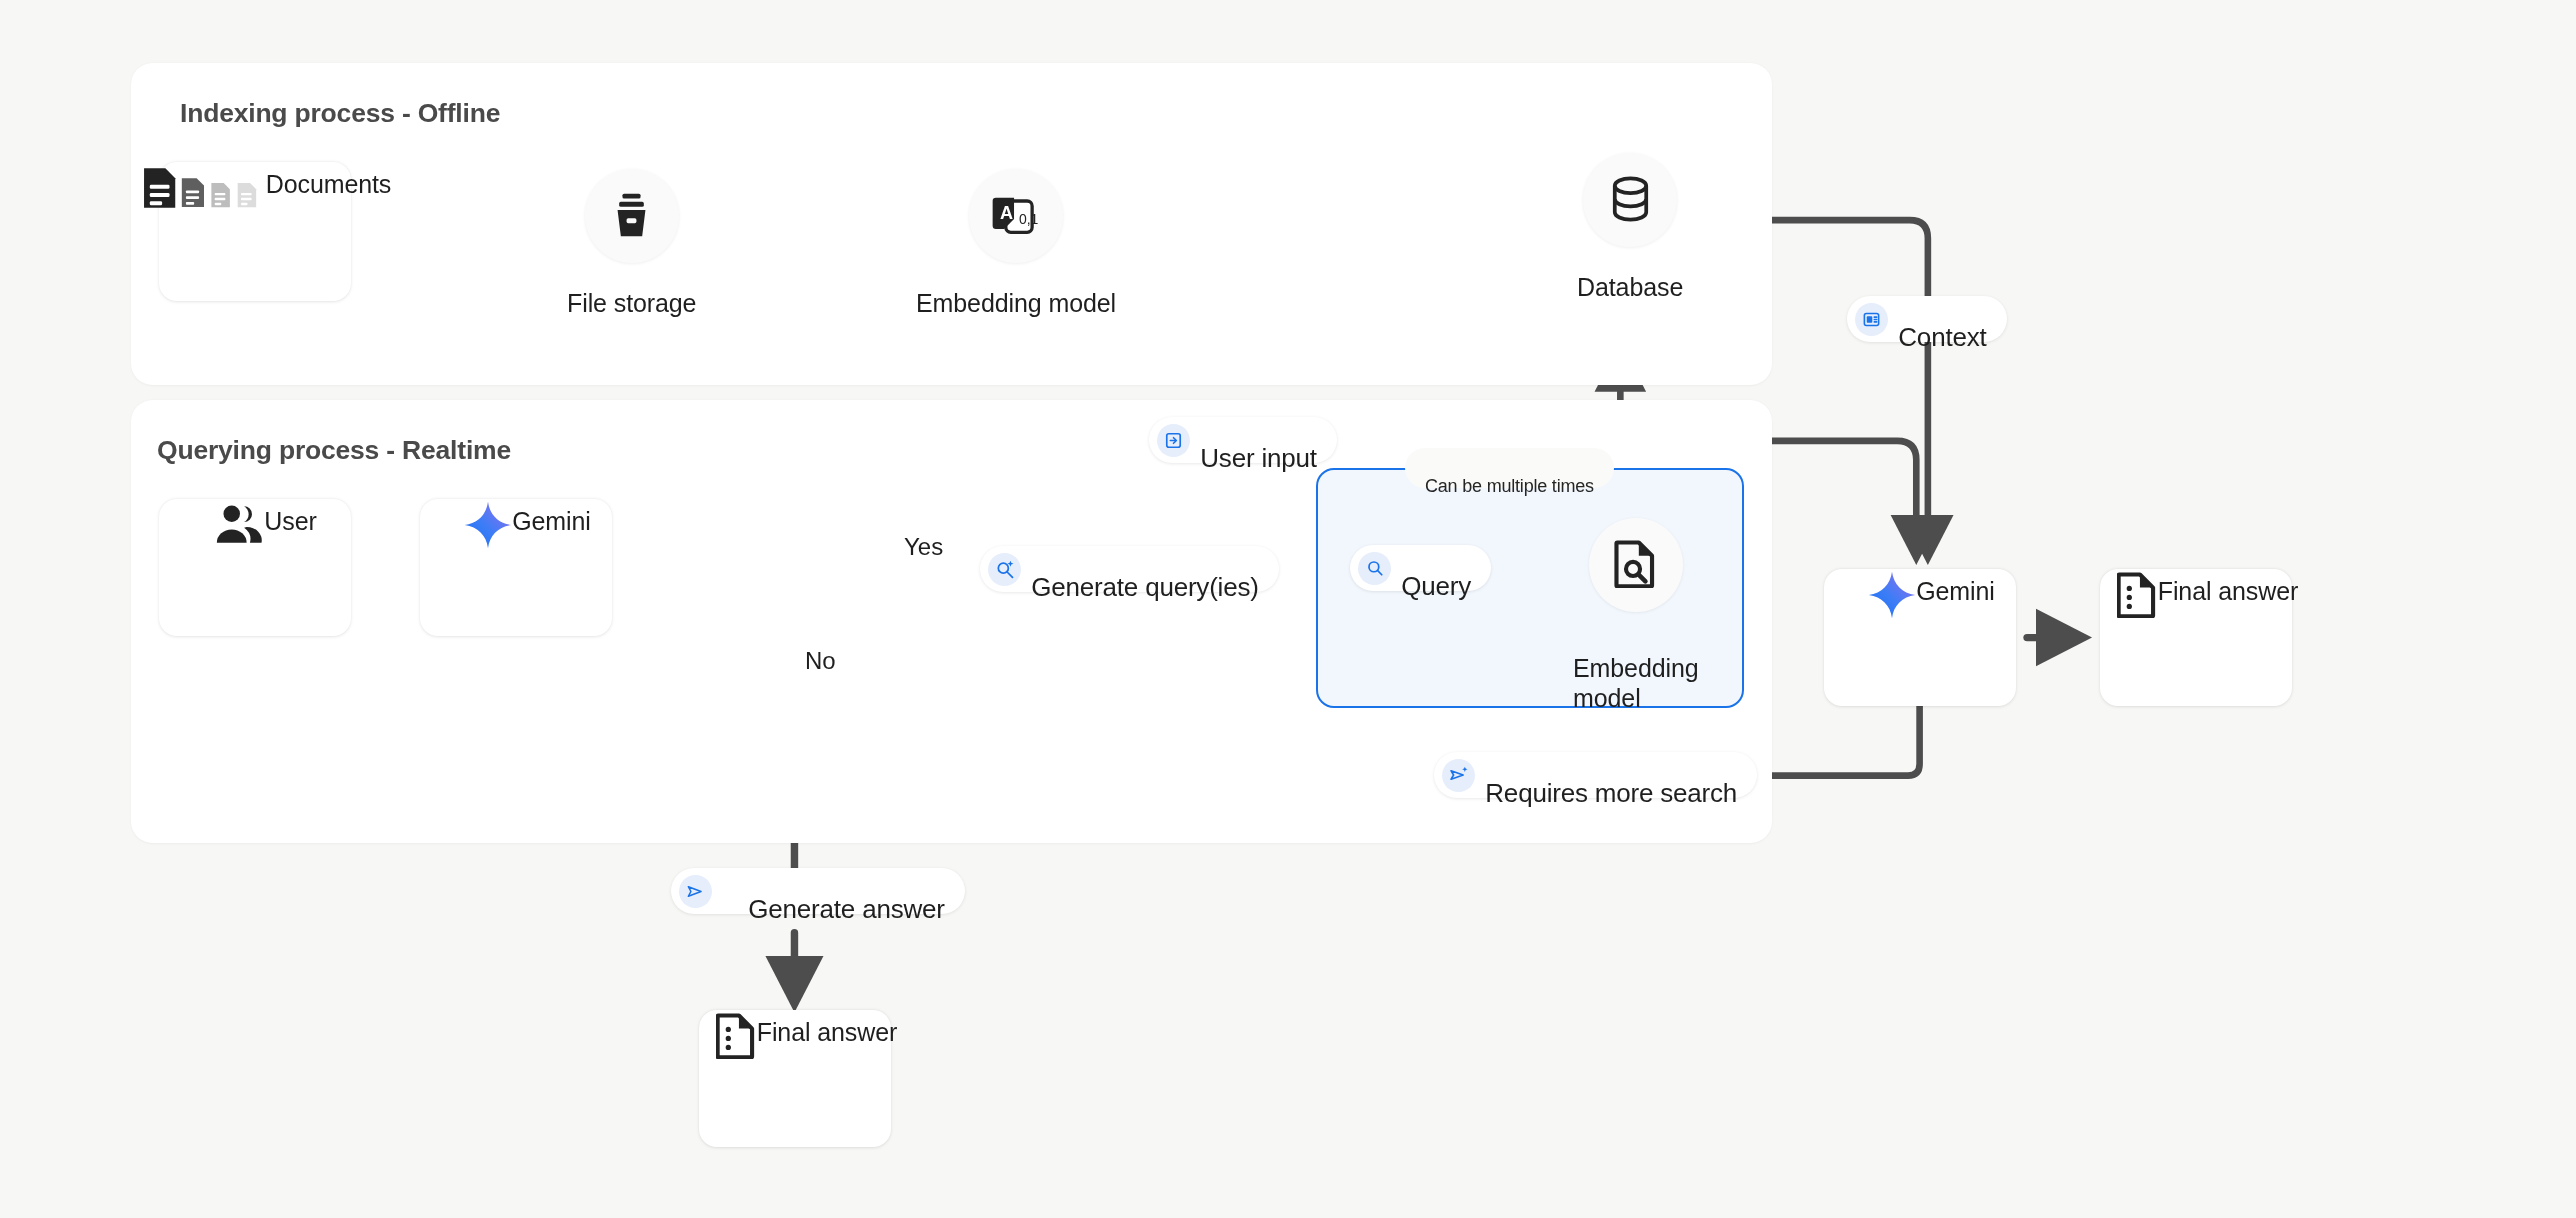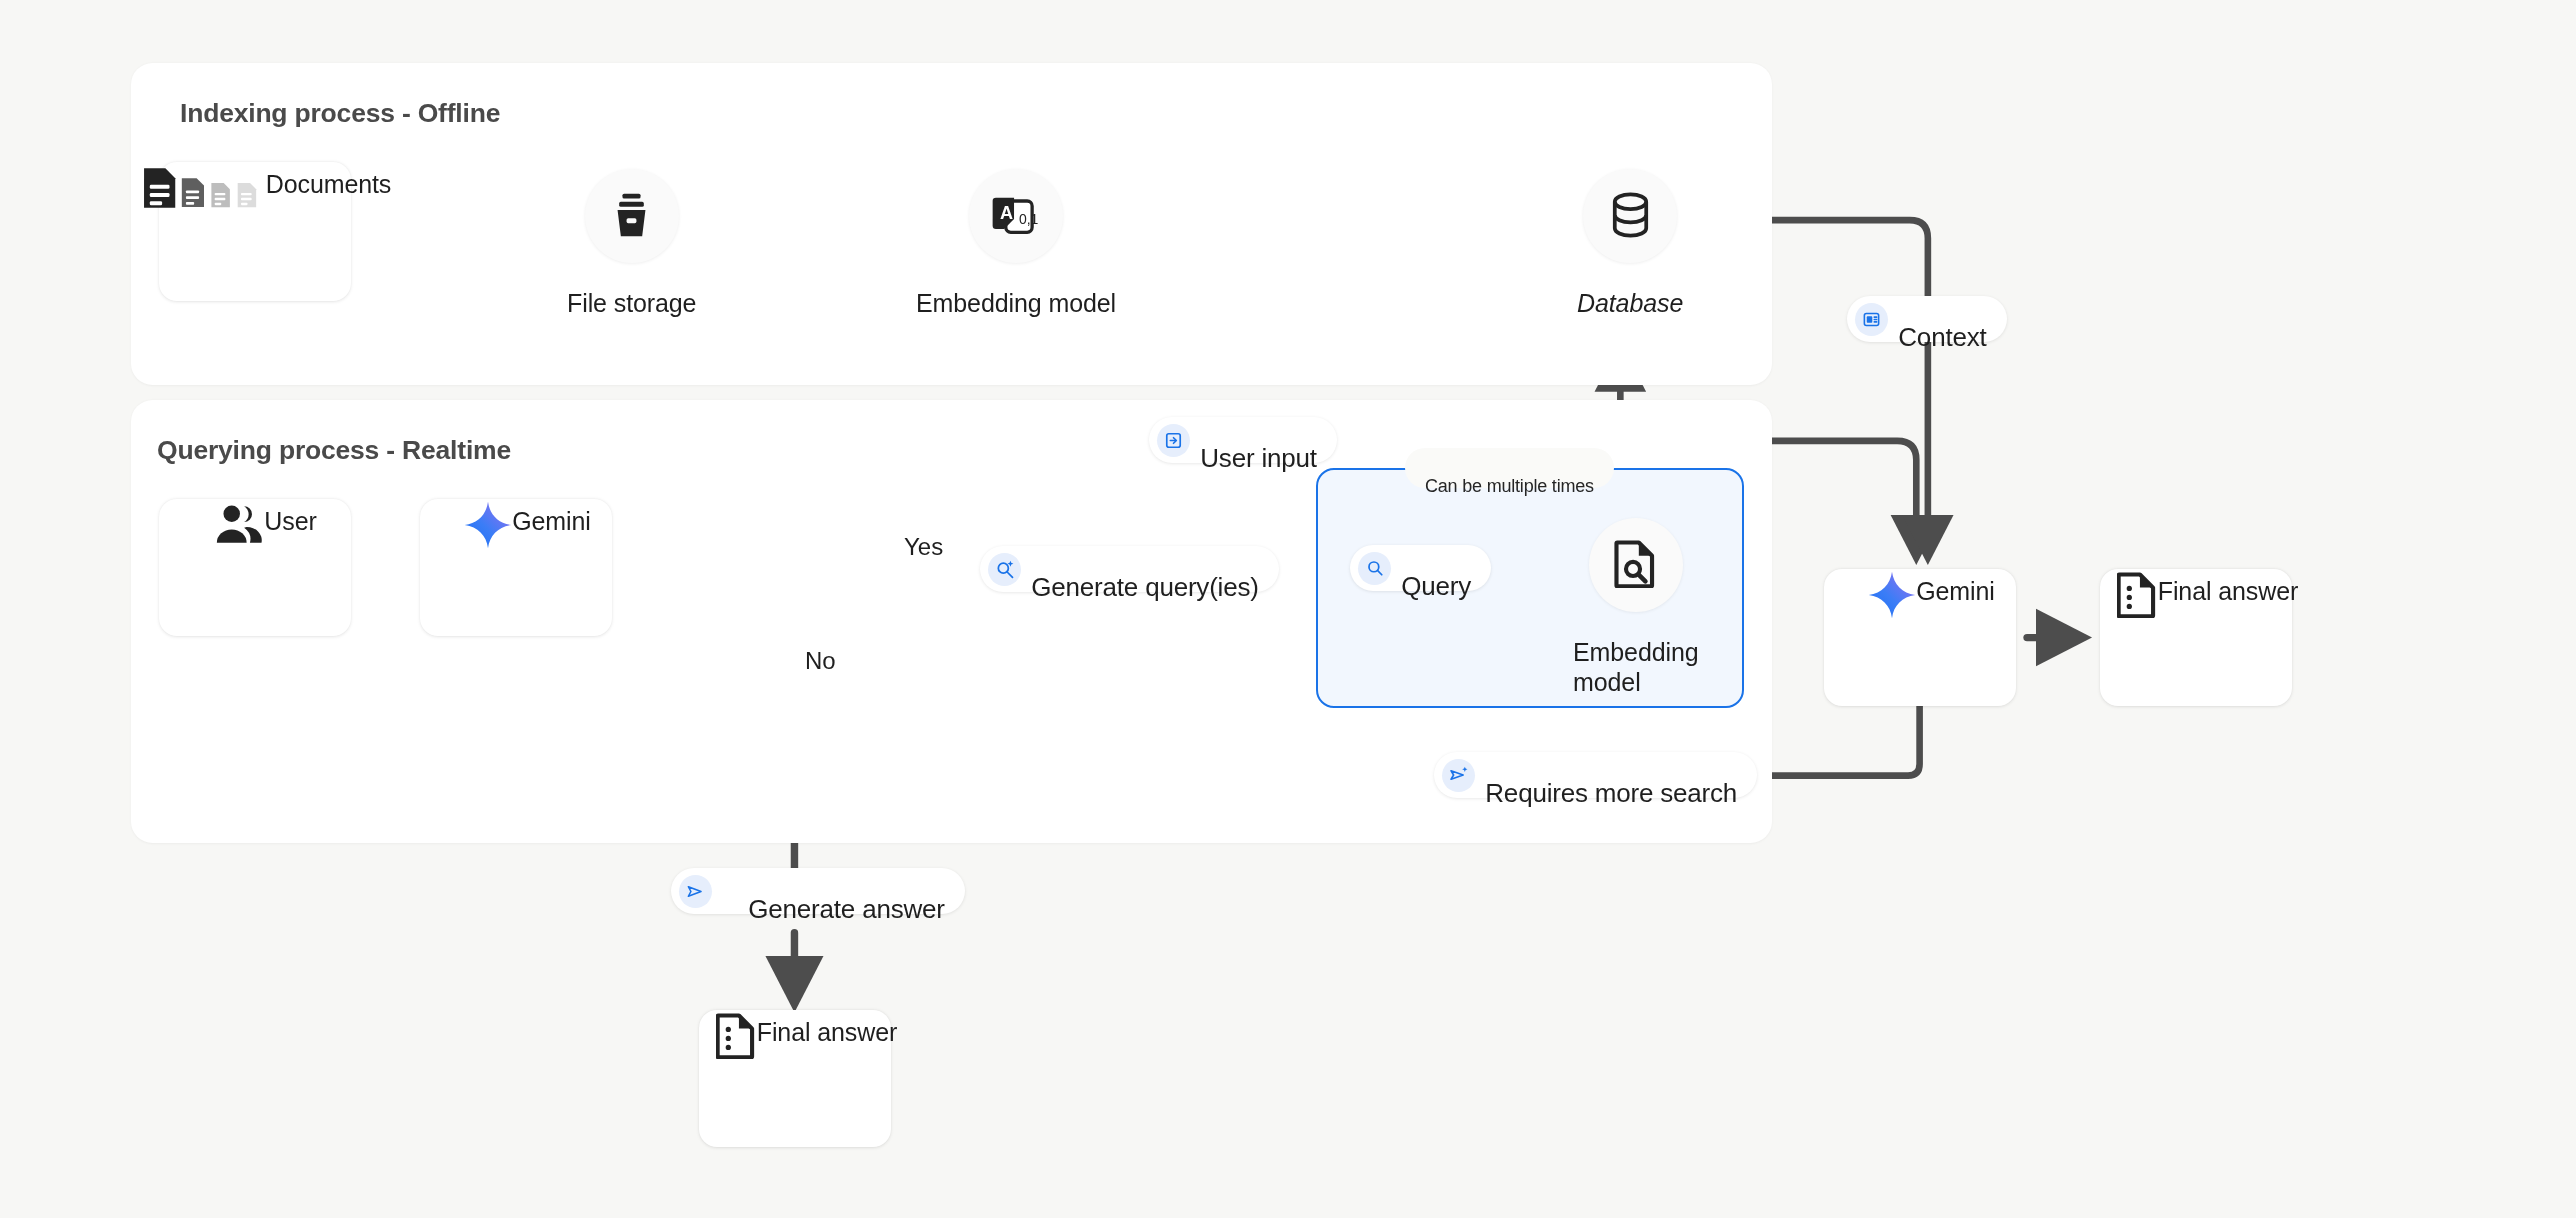--- a/index.html
+++ b/index.html
@@ -254,21 +254,21 @@
           <rect x="18" y="12" width="32" height="38" rx="6" fill="#fff" stroke="#232323" stroke-width="4"></rect>
           <text x="34" y="40" font-family="Liberation Sans, sans-serif" font-size="17" fill="#232323">0,1</text>
           <path d="M6,8 h22 a0,0 0 0 1 0,0 v26 l-12,12 h-10 a4,4 0 0 1 -4,-4 v-30 a4,4 0 0 1 4,-4 Z" fill="#232323"></path>
           <text x="11" y="34" font-family="Liberation Sans, sans-serif" font-weight="bold" font-size="22" fill="#fff">A</text>
         </svg>
       </span>
     </div>
     <div class="circ-lbl">Embedding model</div>
   </div>
 
-  <div class="circ-node" id="node-database" style="left:1577px; top:169px;font-style:italic;">
+  <div class="circ-node" id="node-database" style="left:1577px; top:153px;">
     <div class="circ">
       <span>
         <svg width="45" height="48" viewBox="0 0 54 58" fill="none" stroke="#232323" stroke-width="4.5">
           <ellipse cx="27" cy="13" rx="19" ry="9"></ellipse>
           <path d="M8,13 v16 c0,5 8.5,9 19,9 s19,-4 19,-9 V13"></path>
           <path d="M8,29 v16 c0,5 8.5,9 19,9 s19,-4 19,-9 V29"></path>
         </svg>
       </span>
     </div>
     <div class="circ-lbl">Database</div>
@@ -319,21 +319,21 @@
   <div class="pill" id="pill-query" style="left:1350px; top:545px;">
     <span class="pic">
       <svg width="18" height="18" viewBox="0 0 24 24" fill="none" stroke="#1a73e8" stroke-width="2.3">
         <circle cx="10.5" cy="10.5" r="6.5"></circle>
         <path d="M15.3,15.3 L21,21" stroke-linecap="round"></path>
       </svg>
     </span>
     <span class="ptxt">Query</span>
   </div>
 
-  <div class="circ-node" id="node-embedding-loop" style="left:1573px; top:518px;">
+  <div class="circ-node" id="node-embedding-loop" style="left:1573px; top:518px;gap:16px;">
     <div class="circ">
       <span>
         <svg width="43" height="48" viewBox="0 0 52 58">
           <path d="M4,3 h26 l16,16 v36 a1,1 0 0 1 -1,1 h-41 a1,1 0 0 1 -1,-1 v-51 a1,1 0 0 1 1,-1 Z" fill="none" stroke="#232323" stroke-width="5" stroke-linejoin="round"></path>
           <path d="M30,3 v16 h16" fill="#232323"></path>
           <circle cx="23" cy="35" r="8.5" fill="none" stroke="#232323" stroke-width="5"></circle>
           <path d="M29.5,41.5 L38,50" stroke="#232323" stroke-width="5.5" stroke-linecap="round"></path>
         </svg>
       </span>
     </div>

